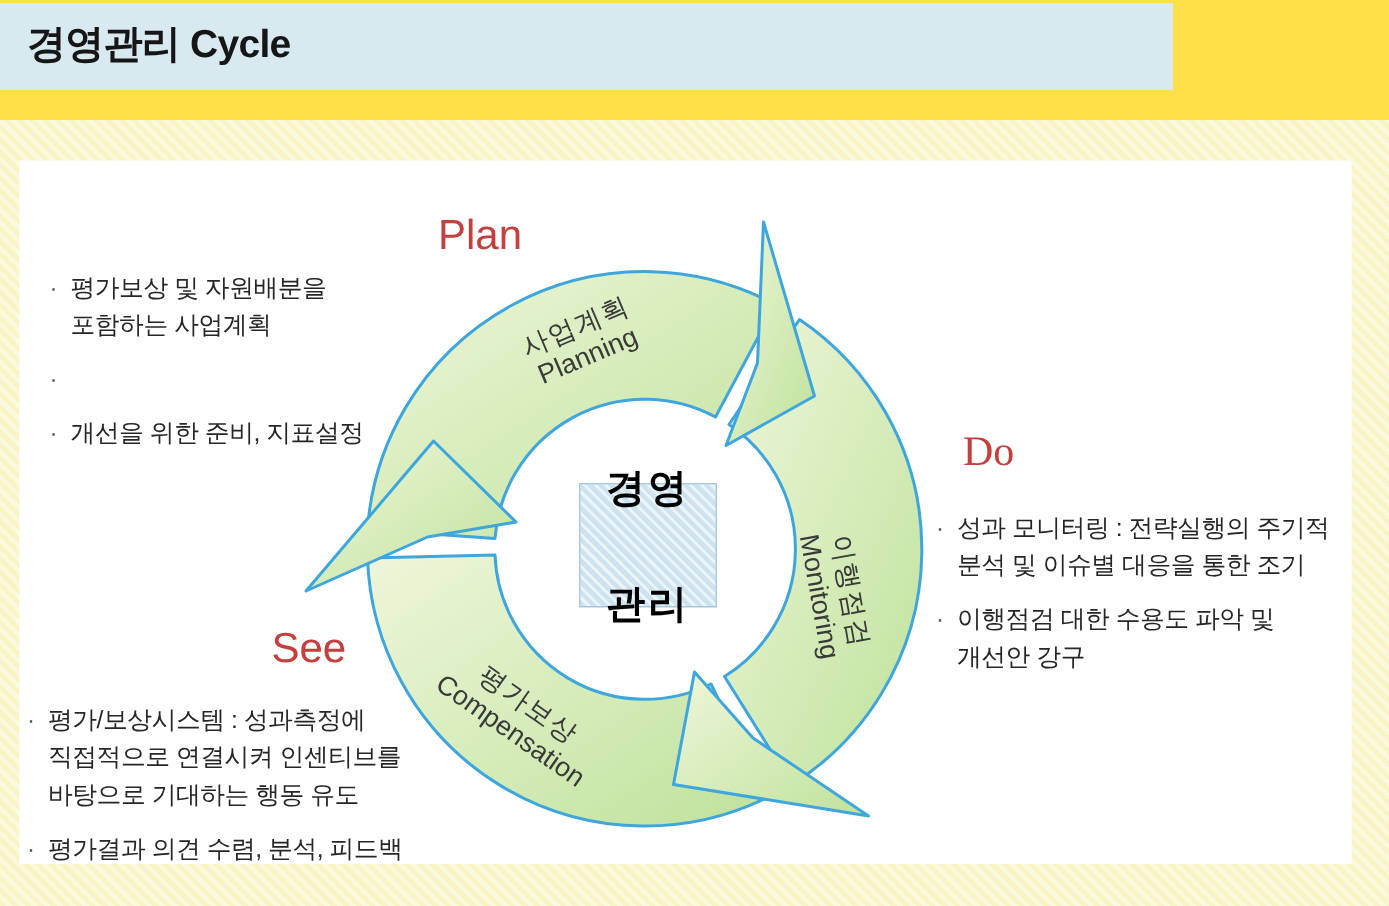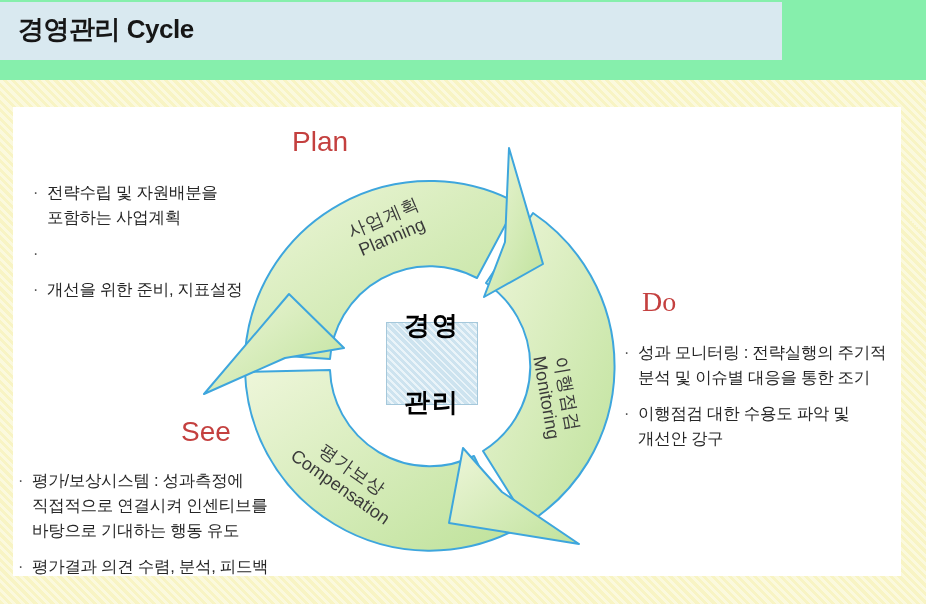--- a/index.html
+++ b/index.html
@@ -2,21 +2,21 @@
 <html><head>
 <meta charset="utf-8">
 <style>
   * { margin: 0; padding: 0; box-sizing: border-box; }
   html,body { background:#fff; }
   body { font-family: "Liberation Sans", sans-serif; }
 
   .slide {
     position: relative;
     width: 926px; height: 604px;
-    background: #86efac;
+    background: #fde047;
     overflow: hidden;
   }
 
   
   .banner {
     position: absolute; left: 0; top: 2px;
     width: 782px; height: 58px;
     background: #d9e9f0;
   }
   .page-title {
@@ -76,21 +76,21 @@
     font-size: 26px; font-weight: bold; color: #000;
     line-height: 1.25; letter-spacing: 2px; gap: 44px;
   }
 
   
   .phase-label {
     position: absolute;
     font-size: 28px; color: #c4403f;
     letter-spacing: 0px;
   }
-  #plan-label { left: 292px; top: 126px; }
+  #plan-label { left: 292px; top: 141px; }
   #do-label   { left: 642px; top: 286px; font-family: Liberation Serif, serif; }
   #see-label  { left: 181px; top: 416px; }
 
   
   .bullet-list { position: absolute; }
   #plan-list { left: 33px;  top: 180px; width: 250px; }
   #do-list   { left: 624px; top: 340px; width: 280px; }
   #see-list  { left: 18px;  top: 468px; width: 310px; }
 
   .bullet-item { display: flex; margin-bottom: 11px; }
@@ -150,21 +150,21 @@
   </div>
 
   <div class="phase-label" id="plan-label">Plan</div>
   <div class="phase-label" id="do-label">Do</div>
   <div class="phase-label" id="see-label">See</div>
 
   <div class="bullet-list" id="plan-list">
     <div class="bullet-item">
       <span class="dot">·</span>
       <div class="lines">
-        <div>전략수립 및 자원배분을</div>
+        <div>평가보상 및 자원배분을</div>
         <div>포함하는 사업계획</div>
       </div>
     </div>
     <div class="bullet-item">
       <span class="dot">·</span>
     </div>
     <div class="bullet-item">
       <span class="dot">·</span>
       <div class="lines">
         <div>개선을 위한 준비, 지표설정</div>

